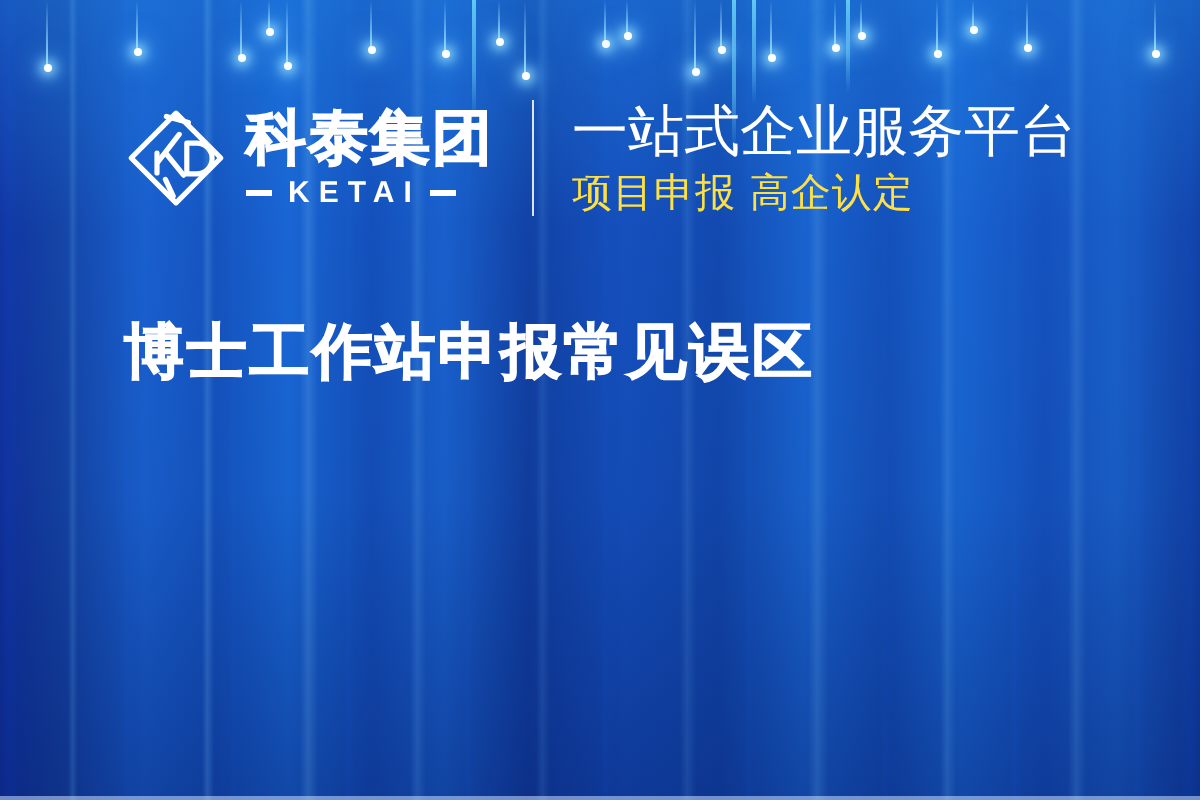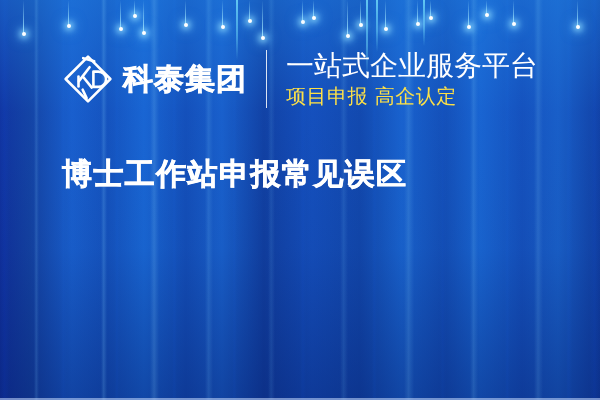--- a/index.html
+++ b/index.html
@@ -178,21 +178,21 @@
     line-height: 1.05;
     letter-spacing: 0.5px;
     white-space: nowrap;
   }
 
   
   .title {
     position: absolute;
     left: 62px;
     top: 158px;
-    font-family: Liberation Mono, monospace;
+    font-family: Liberation Serif, serif;
     font-size: 30px;
     font-weight: bold;
     color: #ffffff;
     letter-spacing: 1.4px;
     line-height: 1.25;
     white-space: nowrap;
     -webkit-text-stroke: 0.6px #ffffff;
   }
 
   .bottom-edge {
@@ -308,20 +308,25 @@
           <path d="M20.7 36.7 L24.6 45.1"></path>
           <path d="M32.2 8.3 L21.2 5.2"></path>
           <path d="M16.5 23.5 L16.5 33.5"></path>
           <path d="M27.6 14.2 L16.9 28.1"></path>
           <path d="M21.2 24.0 L29.8 34.6"></path>
           <path d="M31.4 18.6 L31.4 33.9 L36.4 33.9 a7.6 7.6 0 0 0 0 -15.3 Z"></path>
         </g>
       </svg>
       <div class="logo-words">
         <div class="logo-cn">科泰集团</div>
+        <div class="logo-en">
+          <span class="dash"></span>
+          <span class="word">KETAI</span>
+          <span class="dash"></span>
+        </div>
       </div>
     </div>
 
     <div class="divider"></div>
 
     <div class="tagline-block">
       <div class="tagline-main">一站式企业服务平台</div>
       <div class="tagline-sub">项目申报 高企认定</div>
     </div>
 

